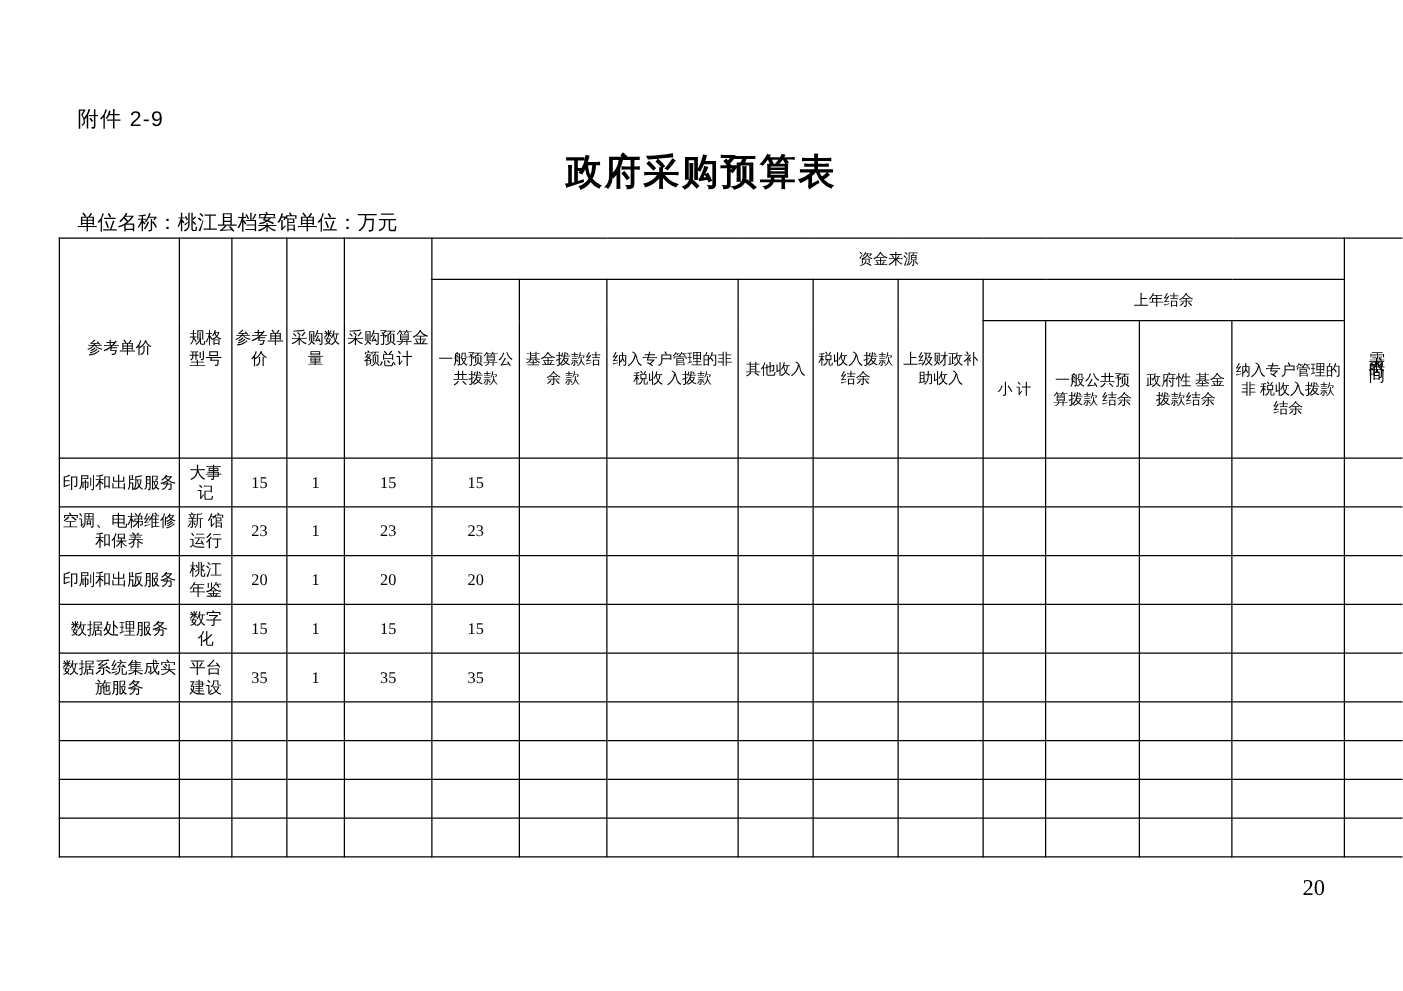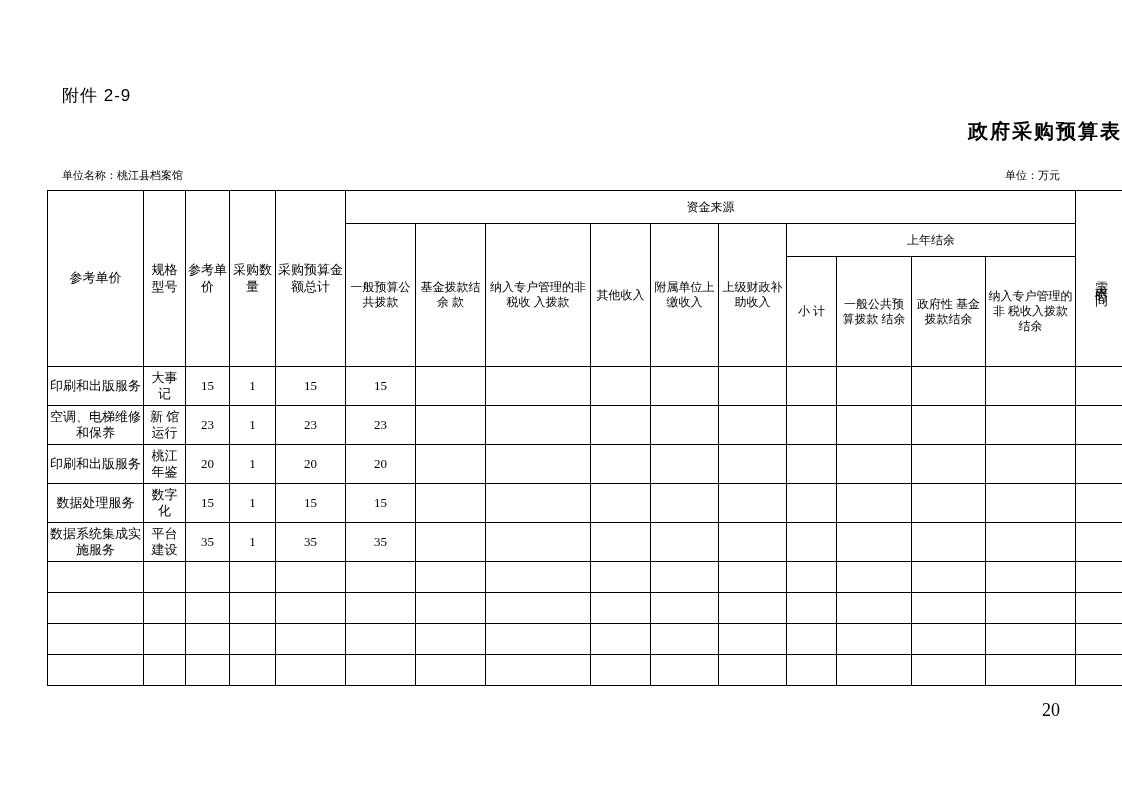--- a/index.html
+++ b/index.html
@@ -27,34 +27,34 @@
     top: 84px;
     font-size: 17px;
     font-family: Liberation Sans, sans-serif;
     letter-spacing: 1px;
   }
   .doc-title {
     position: absolute;
     left: 0;
     right: 0;
     top: 118px;
-    text-align: right;
-    font-size: 20px;
+    text-align: center;
+    font-size: 29px;
     font-weight: bold;
     font-family: "Liberation Serif", "DejaVu Serif", serif;
     letter-spacing: 2px;
   }
   .meta-row {
     position: absolute;
     left: 62px;
     right: 62px;
     top: 168px;
-    font-size: 11px;
+    font-size: 16px;
     display: flex;
-    justify-content: space-between;
+    justify-content: flex-start;
   }
   .meta-left, .meta-right {
     white-space: nowrap;
   }
   table.budget {
     position: absolute;
     left: 47px;
     top: 190px;
     border-collapse: collapse;
     table-layout: fixed;
@@ -130,21 +130,21 @@
         <th colspan="10" class="small-head" style="height:28px">资金来源</th>
         <th rowspan="4" class="vertical-head">
           <div style="writing-mode:vertical-rl; text-orientation:upright; margin:0 auto; letter-spacing:4px;">需求时间</div>
         </th>
       </tr>
       <tr>
         <th rowspan="3" class="small-head">一般预算公共拨款</th>
         <th rowspan="3" class="small-head">基金拨款结余 款</th>
         <th rowspan="3" class="small-head">纳入专户管理的非税收 入拨款</th>
         <th rowspan="3" class="small-head">其他收入</th>
-        <th rowspan="3" class="small-head">附属单位上缴收入</th>
+        <th rowspan="3" class="small-head">税收入拨款结余</th>
         <th rowspan="3" class="small-head">上级财政补助收入</th>
         <th colspan="4" class="small-head" style="height:28px">上年结余</th>
       </tr>
       <tr>
         <th rowspan="2" class="small-head">小 计</th>
         <th rowspan="2" class="small-head">一般公共预算拨款 结余</th>
         <th rowspan="2" class="small-head">政府性 基金拨款结余</th>
         <th rowspan="2" class="small-head">纳入专户管理的非 税收入拨款结余</th>
       </tr>
       <tr style="height:110px"></tr>

